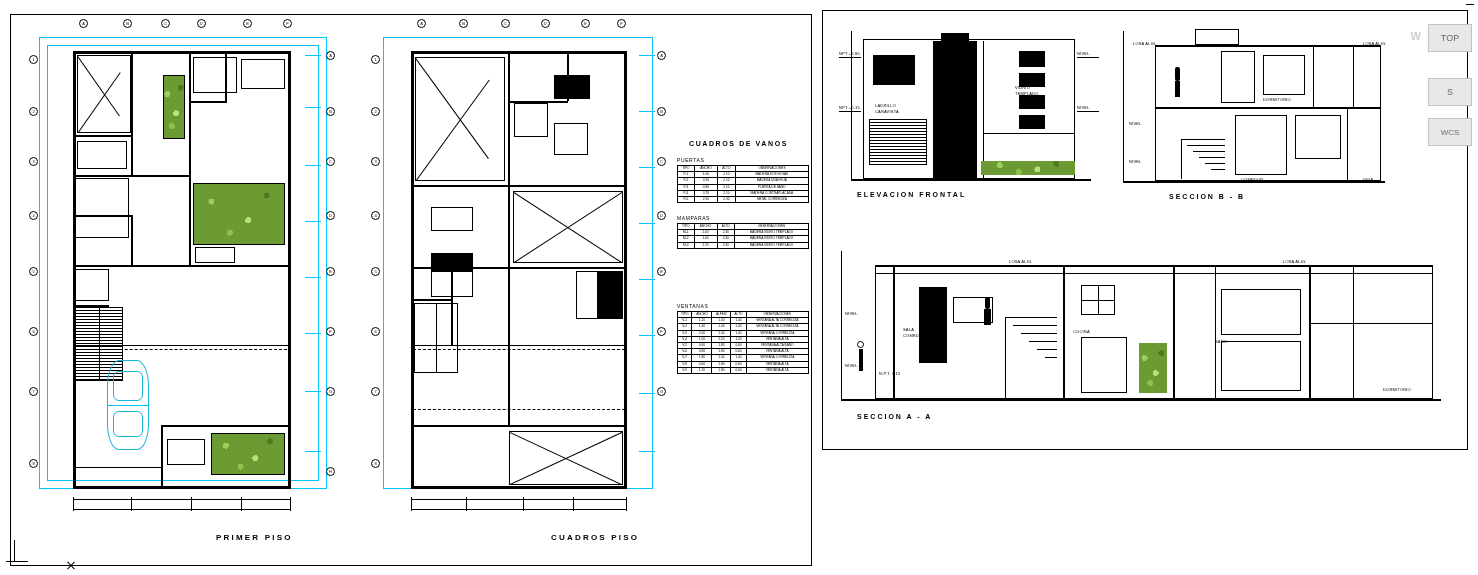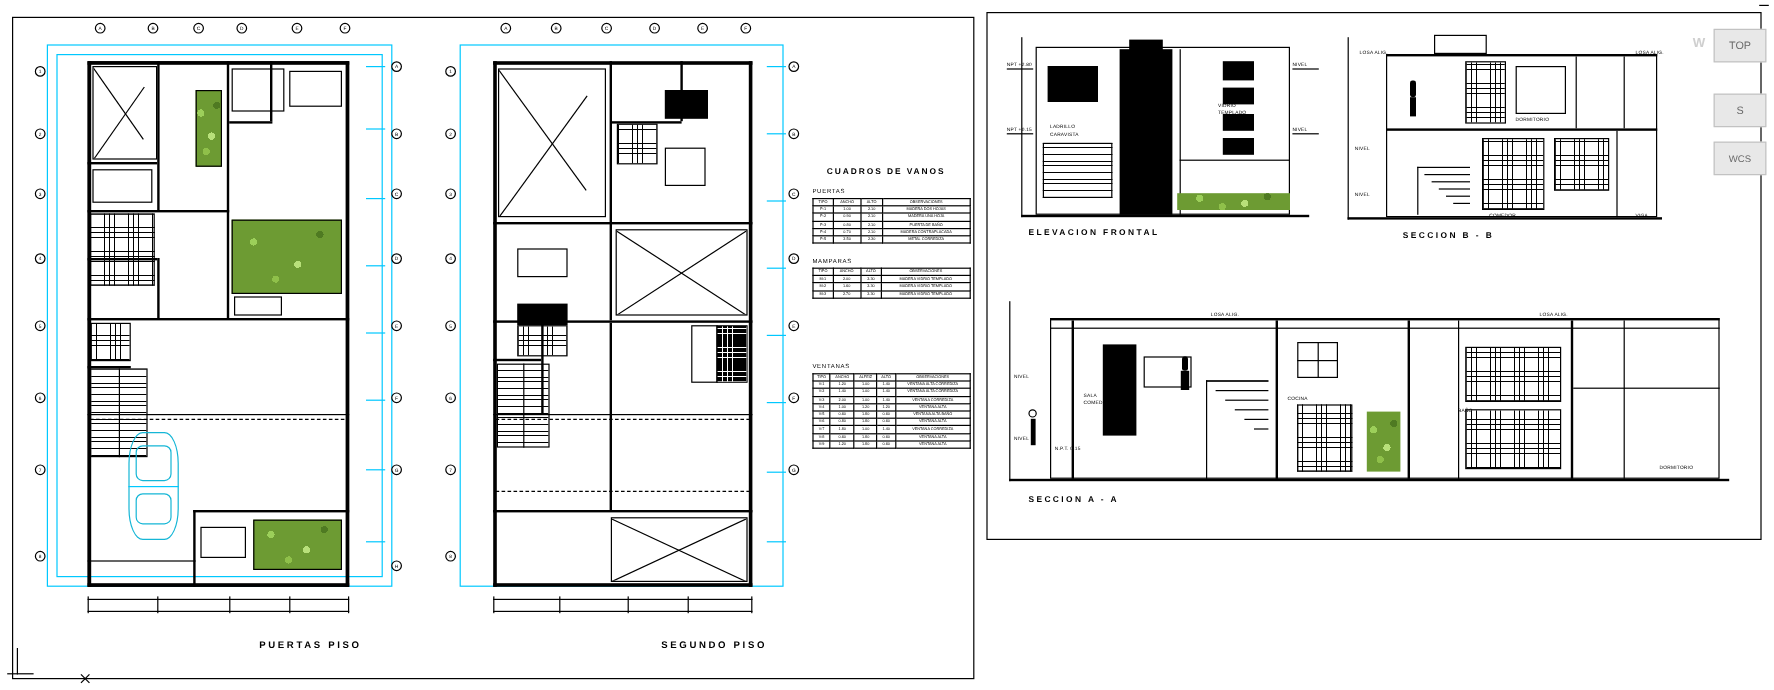--- a/index.html
+++ b/index.html
@@ -156,21 +156,21 @@
       <div class="cir" style="left:272px;top:4px;width:9px;height:9px;">F</div>
 
       <div class="ln" style="left:62px;top:484px;width:218px;height:1px;"></div>
       <div class="ln" style="left:62px;top:494px;width:218px;height:1px;"></div>
       <div class="ln" style="left:62px;top:482px;width:1px;height:14px;"></div>
       <div class="ln" style="left:120px;top:482px;width:1px;height:14px;"></div>
       <div class="ln" style="left:180px;top:482px;width:1px;height:14px;"></div>
       <div class="ln" style="left:230px;top:482px;width:1px;height:14px;"></div>
       <div class="ln" style="left:279px;top:482px;width:1px;height:14px;"></div>
 
-      <div class="title" style="left:205px;top:518px;">PUERTAS PISO</div>
+      <div class="title" style="left:205px;top:518px;">PRIMER PISO</div>
     </div>
 
     <div>
       <div class="boxc" style="left:372px;top:22px;width:270px;height:452px;"></div>
 
       <div class="ln" style="left:400px;top:36px;width:216px;height:3px;"></div>
       <div class="ln" style="left:400px;top:471px;width:216px;height:3px;"></div>
       <div class="ln" style="left:400px;top:36px;width:3px;height:438px;"></div>
       <div class="ln" style="left:613px;top:36px;width:3px;height:438px;"></div>
 
@@ -242,21 +242,21 @@
       <div class="cir" style="left:606px;top:4px;width:9px;height:9px;">F</div>
 
       <div class="ln" style="left:400px;top:484px;width:216px;height:1px;"></div>
       <div class="ln" style="left:400px;top:494px;width:216px;height:1px;"></div>
       <div class="ln" style="left:400px;top:482px;width:1px;height:14px;"></div>
       <div class="ln" style="left:455px;top:482px;width:1px;height:14px;"></div>
       <div class="ln" style="left:512px;top:482px;width:1px;height:14px;"></div>
       <div class="ln" style="left:562px;top:482px;width:1px;height:14px;"></div>
       <div class="ln" style="left:615px;top:482px;width:1px;height:14px;"></div>
 
-      <div class="title" style="left:540px;top:518px;">SEGUNDO PISO</div>
+      <div class="title" style="left:540px;top:518px;">CUADROS PISO</div>
     </div>
 
     <div>
       <div class="tbl-main" style="left:678px;top:125px;">CUADROS DE VANOS</div>
 
       <div class="tbl-cap" style="left:666px;top:142px;">PUERTAS</div>
       <table class="tbl" id="t0" style="left:666px;top:150px;width:132px;">
           <tbody>
             <tr>
               <th>TIPO</th>

